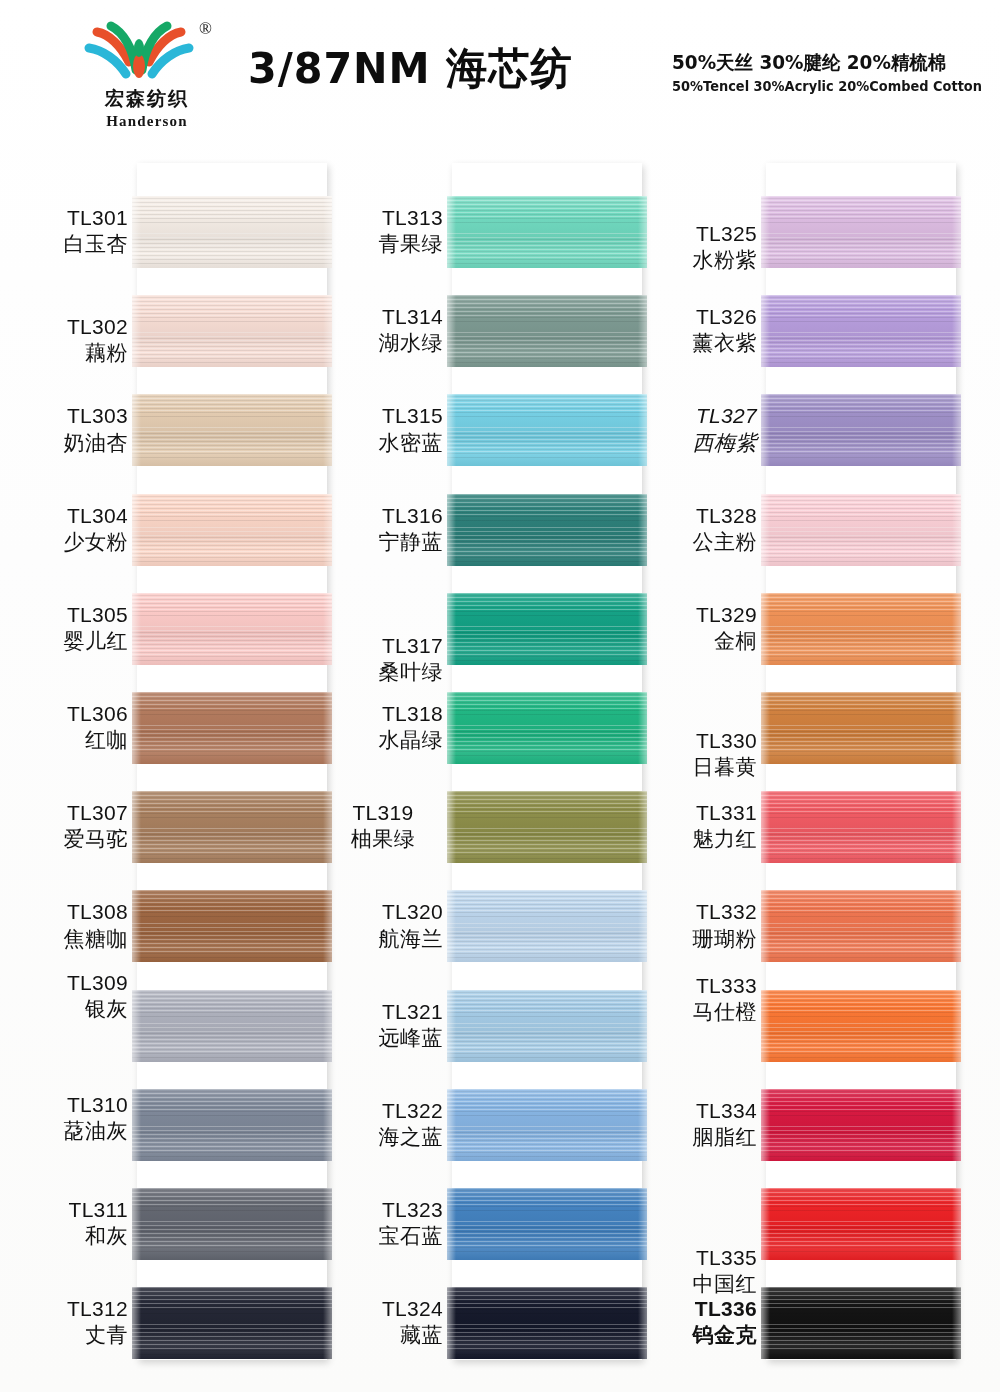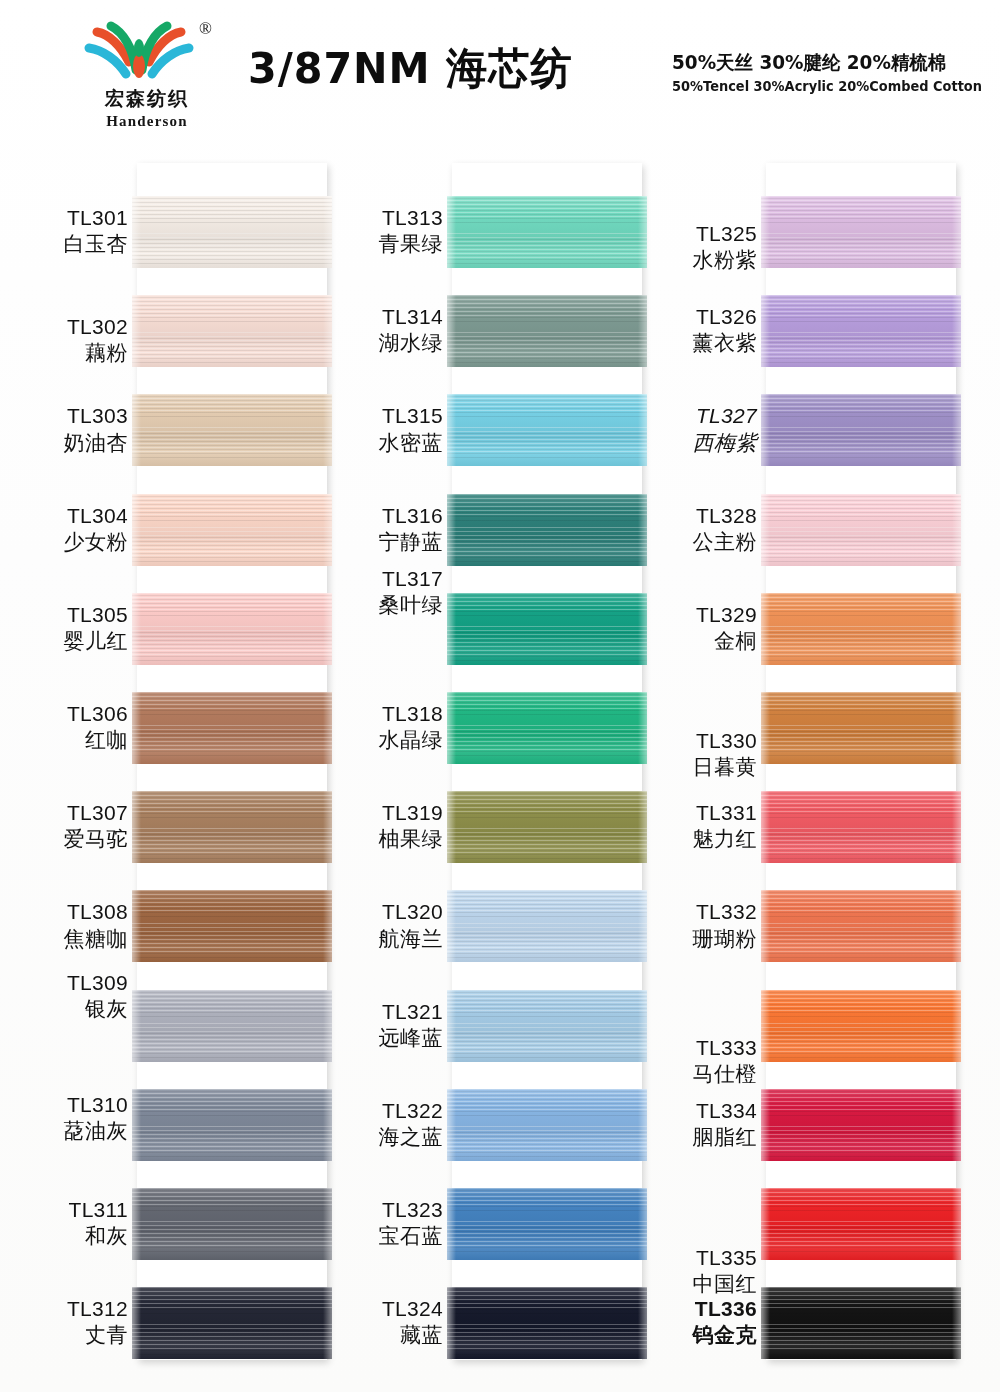--- a/index.html
+++ b/index.html
@@ -543,29 +543,29 @@
         <span class="name">湖水绿</span>
       </div>
       <div class="label lab-1" style="top: 402.4px;">
         <span class="code">TL315</span>
         <span class="name">水密蓝</span>
       </div>
       <div class="label lab-1" style="top: 501.6px;">
         <span class="code">TL316</span>
         <span class="name">宁静蓝</span>
       </div>
-      <div class="label lab-1" style="top: 565px;">
+      <div class="label lab-1" style="top: 632px;">
         <span class="code">TL317</span>
         <span class="name">桑叶绿</span>
       </div>
       <div class="label lab-1" style="top: 700px;">
         <span class="code">TL318</span>
         <span class="name">水晶绿</span>
       </div>
-      <div class="label lab-1" style="top: 799.2px;">
+      <div class="label lab-1" style="top: 799.2px; text-align: center;">
         <span class="code">TL319</span>
         <span class="name">柚果绿</span>
       </div>
       <div class="label lab-1" style="top: 898.4px;">
         <span class="code">TL320</span>
         <span class="name">航海兰</span>
       </div>
       <div class="label lab-1" style="top: 997.6px;">
         <span class="code">TL321</span>
         <span class="name">远峰蓝</span>
@@ -607,21 +607,21 @@
         <span class="name">日暮黄</span>
       </div>
       <div class="label lab-2" style="top: 799.2px;">
         <span class="code">TL331</span>
         <span class="name">魅力红</span>
       </div>
       <div class="label lab-2" style="top: 898.4px;">
         <span class="code">TL332</span>
         <span class="name">珊瑚粉</span>
       </div>
-      <div class="label lab-2" style="top: 1034px;">
+      <div class="label lab-2" style="top: 972px;">
         <span class="code">TL333</span>
         <span class="name">马仕橙</span>
       </div>
       <div class="label lab-2" style="top: 1096.8px;">
         <span class="code">TL334</span>
         <span class="name">胭脂红</span>
       </div>
       <div class="label lab-2" style="top: 1244px;">
         <span class="code">TL335</span>
         <span class="name">中国红</span>

